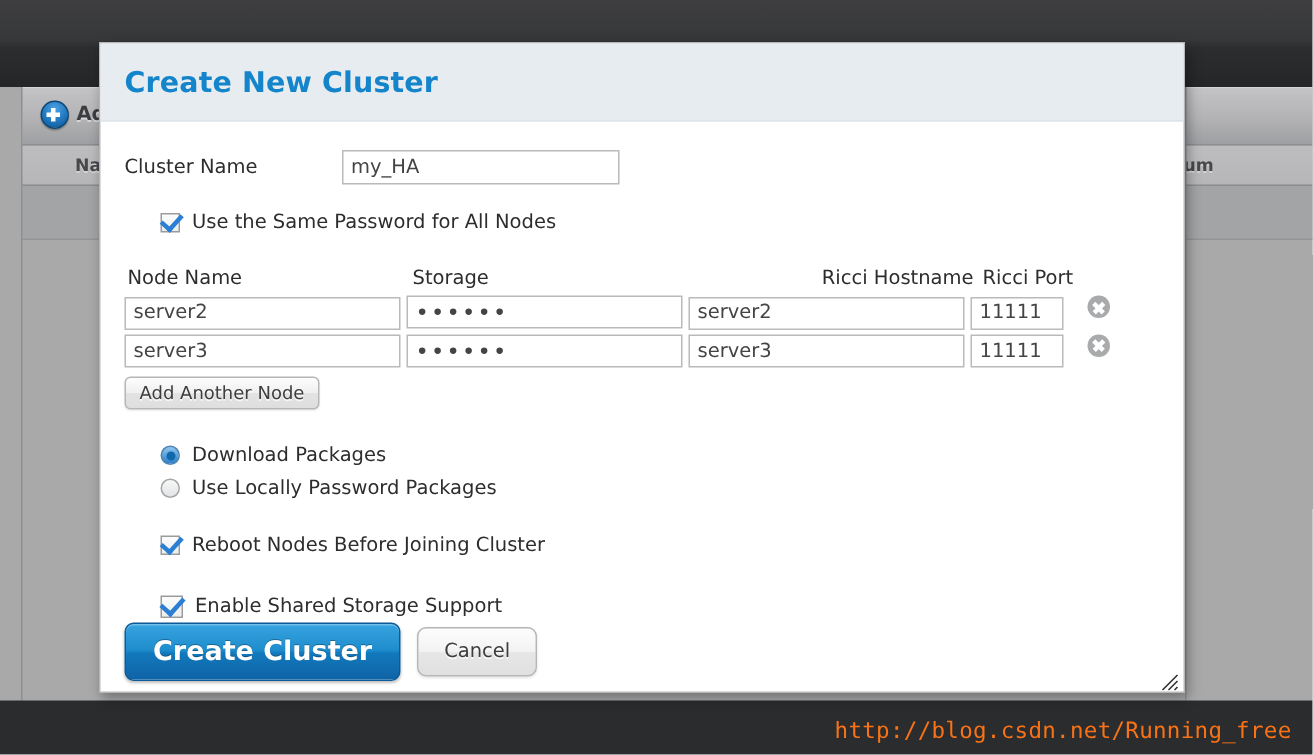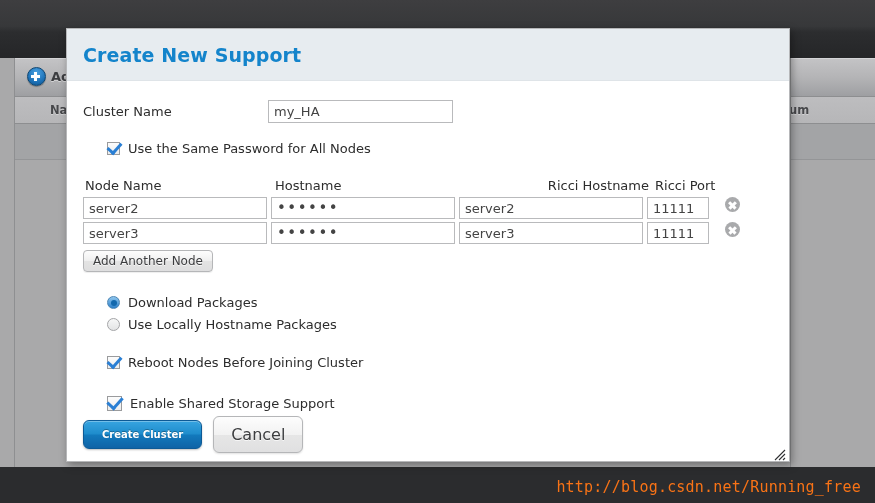--- a/index.html
+++ b/index.html
@@ -150,21 +150,20 @@
     position: relative;
     height: 381px;
     box-sizing: border-box;
   }
 
   .field-row {
     display: flex;
     align-items: center;
     height: 26px;
     margin-bottom: 17px;
-    gap: 40px;
   }
   .field-label {
     font-size: 13px;
     color: #2d2d2d;
     width: 145px;
     flex: none;
   }
   input.txt {
     font-family: "DejaVu Sans", "Liberation Sans", sans-serif;
     font-size: 13px;
@@ -305,34 +304,34 @@
     bottom: 0;
     height: 56px;
     display: flex;
     align-items: center;
     padding-left: 16px;
     gap: 11px;
     box-sizing: border-box;
   }
   .btn-primary {
     font-family: "DejaVu Sans", "Liberation Sans", sans-serif;
-    font-size: 10px;
+    font-size: 18px;
     font-weight: bold;
     color: #ffffff;
     background: linear-gradient(to bottom, #37a4e0 0%, #1e8ccc 48%, #1279bc 52%, #0f63a6 100%);
     border: 1px solid #0d5a96;
     border-radius: 6px;
     padding: 8px 18px;
     cursor: pointer;
     text-shadow: 0 -1px 0 rgba(0,0,0,0.3);
     box-shadow: inset 0 1px 0 rgba(255,255,255,0.3), 0 1px 2px rgba(0,0,0,0.25);
   }
   .btn-cancel {
     font-family: "DejaVu Sans", "Liberation Sans", sans-serif;
-    font-size: 16px;
+    font-size: 13px;
     color: #3c3d3f;
     background: linear-gradient(to bottom, #fdfdfd 0%, #f2f2f2 50%, #e6e6e6 51%, #e0e0e1 100%);
     border: 1px solid #b5b6b8;
     border-radius: 6px;
     padding: 8px 17px;
     cursor: pointer;
     text-shadow: 0 1px 0 rgba(255,255,255,0.7);
     box-shadow: 0 1px 2px rgba(0,0,0,0.12);
   }
   .resize-grip {
@@ -366,39 +365,39 @@
   <div class="bg-divider-v" style="left:790px;"></div>
 
   <div class="bg-bottombar">
     <div class="watermark">http://blog.csdn.net/Running_free</div>
   </div>
 </div>
 
 <div id="dialog">
 
   <div class="dlg-header">
-    <span class="dlg-title">Create New Support</span>
+    <span class="dlg-title">Create New Cluster</span>
   </div>
 
   <div class="dlg-body">
 
     <div class="field-row">
       <span class="field-label">Cluster Name</span>
       <input class="txt cluster-name" type="text" value="my_HA" style="">
     </div>
 
     <div class="opt-row" style="margin-bottom:22px;">
       <span class="cb checked"></span>
       <span class="opt-label">Use the Same Password for All Nodes</span>
     </div>
 
     <div class="node-table">
       <div class="nt-head">
         <span class="c-node">Node Name</span>
-        <span class="c-pass">Hostname</span>
+        <span class="c-pass">Storage</span>
         <span class="c-host">Ricci Hostname</span>
         <span class="c-port">Ricci Port</span>
       </div>
 
       <div class="nt-row">
         <span class="c-node"><input class="txt" type="text" value="server2" style=""></span>
         <span class="c-pass"><input class="txt pwd" type="text" value="••••••" style=""></span>
         <span class="c-host"><input class="txt" type="text" value="server2" style=""></span>
         <span class="c-port"><input class="txt" type="text" value="11111" style=""></span>
         <span class="del-btn"></span>
@@ -415,21 +414,21 @@
       <button class="btn-grey add-node-btn">Add Another Node</button>
     </div>
 
     <div class="pkg-group">
       <div class="opt-row">
         <span class="rb selected"></span>
         <span class="opt-label">Download Packages</span>
       </div>
       <div class="opt-row">
         <span class="rb"></span>
-        <span class="opt-label">Use Locally Hostname Packages</span>
+        <span class="opt-label">Use Locally Password Packages</span>
       </div>
     </div>
 
     <div class="opt-row reboot-row">
       <span class="cb checked"></span>
       <span class="opt-label">Reboot Nodes Before Joining Cluster</span>
     </div>
 
     <div class="opt-row shared-row">
       <span class="cb big checked"></span>

